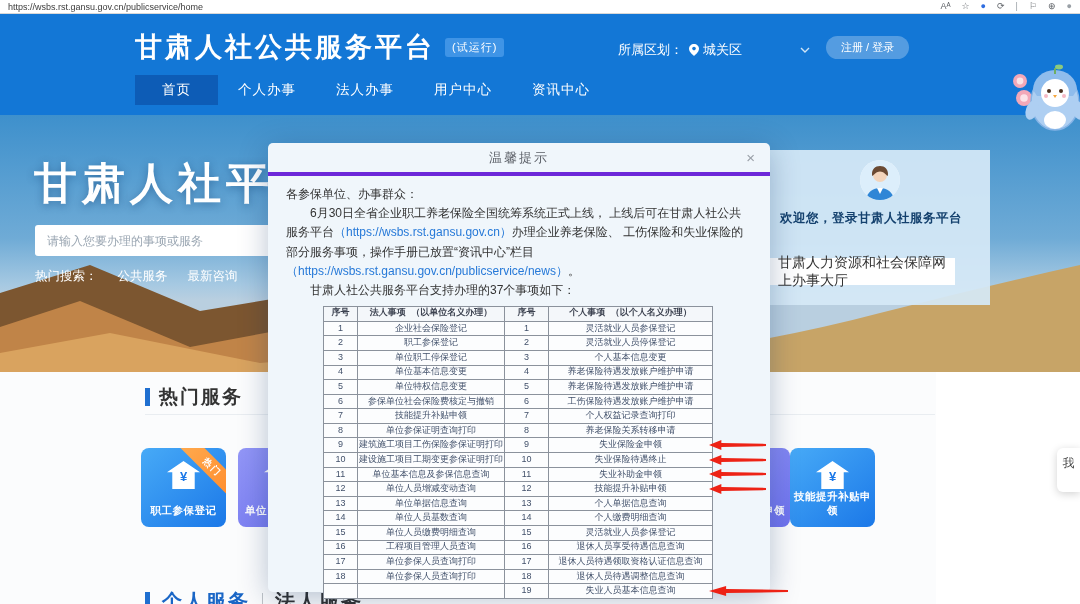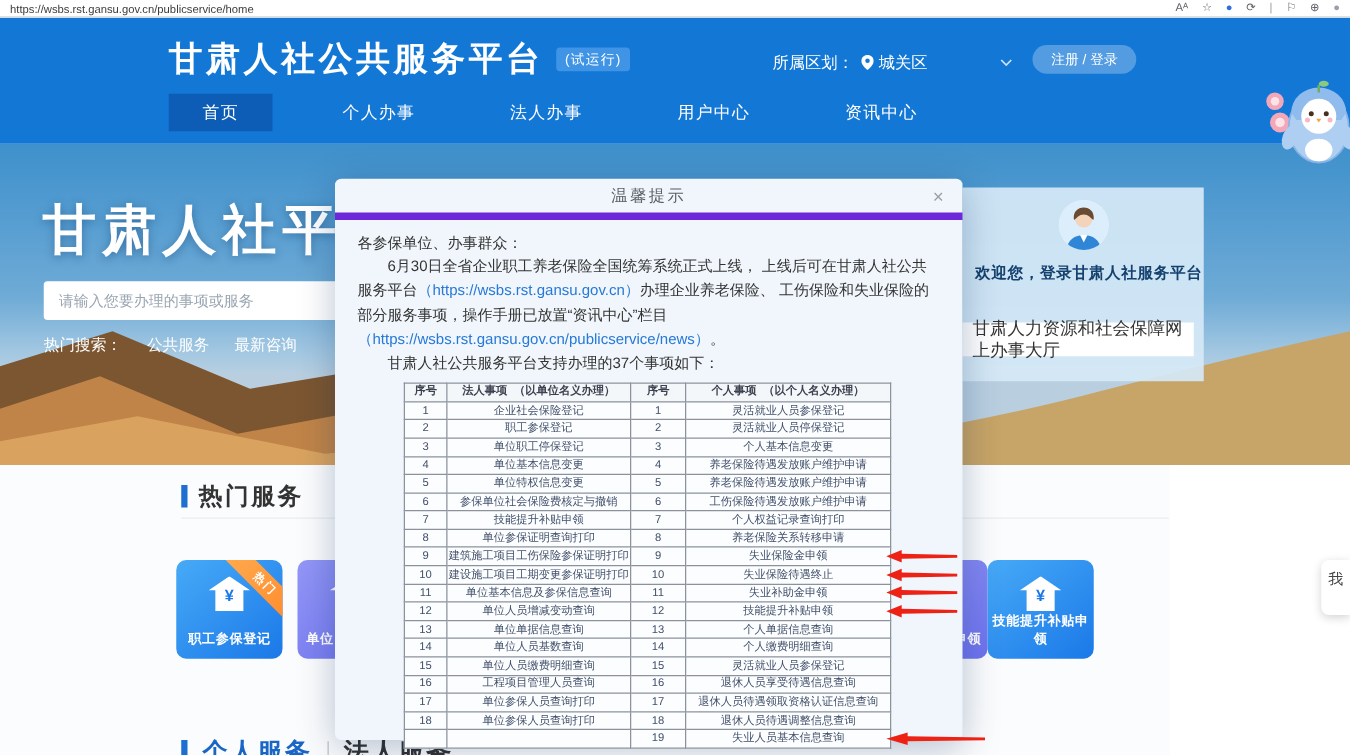--- a/index.html
+++ b/index.html
@@ -14,34 +14,34 @@
   .bicon.gray { color:#9aa0a6; }
 
   
   #site-header { position:absolute; left:0; top:14px; width:1080px; height:101px; background:#1377d6; z-index:5; }
   .site-title { position:absolute; left:135px; top:15px; color:#fff; font-size:27px; font-weight:bold; letter-spacing:3px; display:flex; align-items:flex-start; gap:10px; }
   .trial-badge { margin-top:9px; background:#3f94e6; color:#fff; font-size:11px; font-weight:normal; letter-spacing:1px; padding:2px 7px; border-radius:3px; }
   .region { position:absolute; left:618px; top:27px; width:192px; color:#fff; font-size:13px; display:flex; align-items:center; }
   .region .pin { margin:0 4px 0 6px; display:inline-flex; }
   .region .chev { margin-left:auto; display:inline-flex; }
   .register-pill { position:absolute; left:826px; top:22px; background:rgba(255,255,255,.28); color:#fff; font-size:11px; padding:4px 15px; border-radius:12px; cursor:pointer; }
-  .nav { position:absolute; left:135px; top:61px; height:30px; display:flex; color:#fff; font-size:13.5px;gap:36px; }
+  .nav { position:absolute; left:135px; top:61px; height:30px; display:flex; color:#fff; font-size:13.5px; }
   .nav-tab { display:flex; align-items:center; padding:0 20px; cursor:pointer; letter-spacing:1px; }
   .nav-tab.active { background:#0d5cb6; padding:0 27px; }
 
   
   #hero { position:absolute; left:0; top:115px; width:1080px; height:257px; background:linear-gradient(180deg,#3e90cc 0%,#6fabd6 48%,#a6c9e2 66%,#b9cfe0 72%); overflow:hidden; z-index:4; }
   #hero svg.mtn { position:absolute; left:0; bottom:0; }
   .hero-title { position:absolute; left:34px; top:40px; font-size:43px; font-weight:bold; color:#fff; letter-spacing:5px; text-shadow:0 2px 8px rgba(15,60,110,.45); }
   .search-input { position:absolute; left:35px; top:110px; width:520px; height:31px; border:none; border-radius:3px; padding:0 12px; font-size:12px; color:#333; outline:none; }
   .search-input::placeholder { color:#9aa6b2; }
   .hot-search { position:absolute; left:35px; top:153px; color:#fff; font-size:12.5px; display:flex; gap:20px; }
   .hot-search .hlink { cursor:pointer; }
 
-  .login-panel { position:absolute; left:770px; top:35px; width:193px; height:155px; background:rgba(213,232,246,.93); }
+  .login-panel { position:absolute; left:770px; top:35px; width:220px; height:155px; background:rgba(213,232,246,.93); }
   .avatar { position:absolute; left:50%; transform:translateX(-50%); top:10px; width:40px; height:40px; border-radius:50%; background:#eaf4fc; overflow:hidden; }
   .welcome { position:absolute; left:10px; top:60px; font-size:12.5px; font-weight:bold; color:#14416e; letter-spacing:.5px; }
   .login-btn { position:absolute; left:0; top:89px; width:185px; height:28px; background:#1677ff; color:#fff; font-size:13px; display:flex; align-items:center; justify-content:center; letter-spacing:2px; cursor:pointer; }
   .portal-bar { position:absolute; left:0; top:108px; width:185px; height:27px; background:#fff; color:#333; font-size:14px; display:flex; align-items:center; padding-left:8px; cursor:pointer; }
 
   
   #hot-services { position:absolute; left:0; top:372px; width:936px; height:232px; background:#fbfcfd; z-index:3; }
   .section-head { position:absolute; left:145px; top:12px; display:flex; align-items:center; gap:9px; }
   .blue-bar { width:5px; height:18px; background:#1f6fd0; }
   .section-title { font-size:19px; font-weight:bold; color:#333; letter-spacing:2px; }
@@ -61,21 +61,21 @@
 
   
   #bottom-tabs { position:absolute; left:145px; top:588px; display:flex; align-items:center; gap:12px; z-index:3; }
   .bt-bar { width:5px; height:20px; background:#1f6fd0; }
   .bt-personal { font-size:20px; font-weight:bold; color:#1a66c6; letter-spacing:2px; }
   .bt-div { width:1px; height:18px; background:#c0c4c8; }
   .bt-legal { font-size:20px; font-weight:bold; color:#333; letter-spacing:2px; }
 
   
   #modal { position:absolute; left:268px; top:143px; width:502px; height:449px; background:#f0f6fb; border-radius:5px; box-shadow:0 6px 30px rgba(0,40,90,.28); z-index:40; }
-  .modal-header { height:33px; border-bottom:6px solid #6d28d9; display:flex; align-items:center; justify-content:center; font-size:13px; color:#5a5e66; letter-spacing:2px; position:relative;text-align:center; }
+  .modal-header { height:33px; border-bottom:4px solid #6d28d9; display:flex; align-items:center; justify-content:center; font-size:13px; color:#5a5e66; letter-spacing:2px; position:relative;text-align:center; }
   .modal-close { position:absolute; right:13px; top:7px; font-size:15px; color:#9aa0a8; cursor:pointer; line-height:1; }
   .modal-body { padding:9px 18px 0 18px; font-size:12px; color:#333; line-height:1.6; }
   .indent { text-indent:2em; }
   .link { color:#2679d8; cursor:pointer; text-decoration:none; }
   .modal-table { border-collapse:collapse; table-layout:fixed; margin:6px 0 0 37px; background:#fcfdfe; }
   .modal-table th, .modal-table td { border:1px solid #8b929c; font-size:9px; text-align:center; height:14.6px; padding:0 1px; line-height:1.1; overflow:visible; white-space:nowrap; }
   .modal-table th { color:#3c4250; font-weight:bold; background:#f4f7fa;font-family:Liberation Mono, monospace; }
   .modal-table td { color:#41506a; }
   .modal-table td:nth-child(4) { position:relative; }
   .red-arrow { position:absolute; left:calc(100% - 3px); top:50%; transform:translateY(-50%); width:57px; height:11px; pointer-events:none; }

